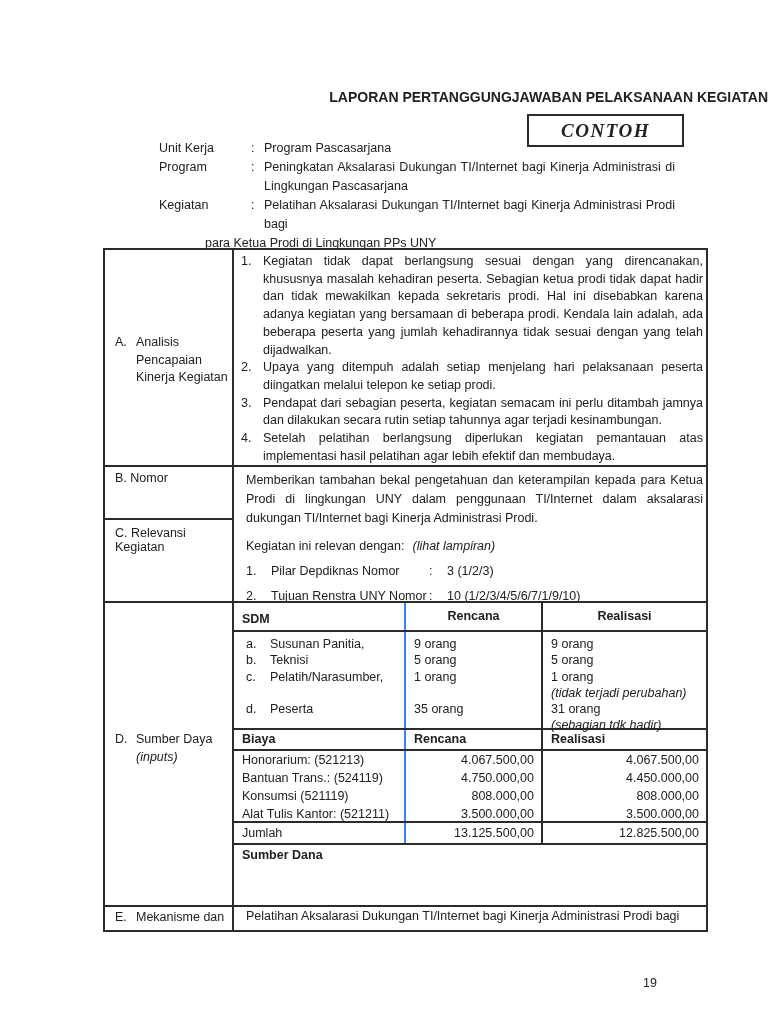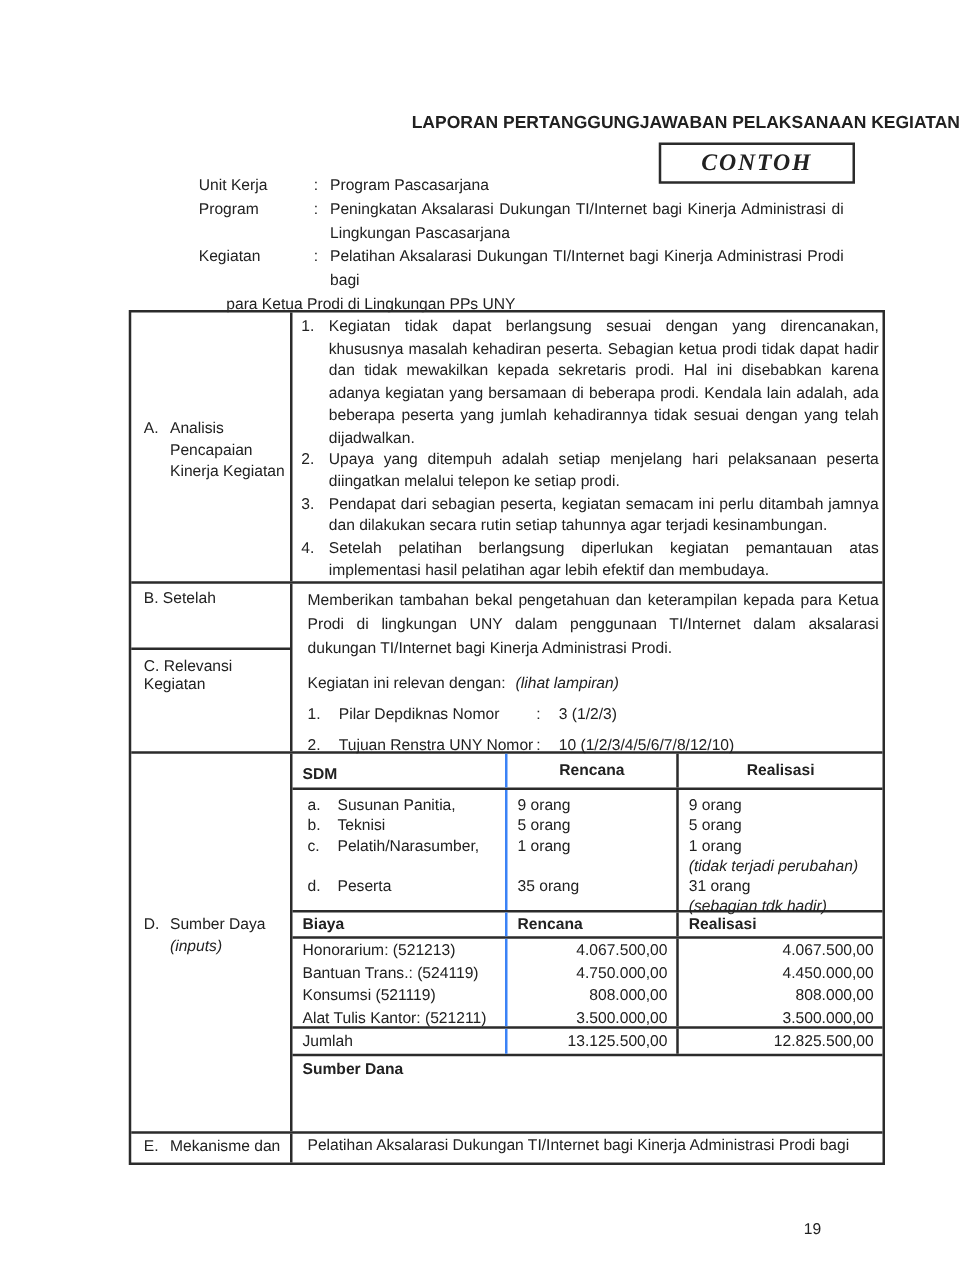--- a/index.html
+++ b/index.html
@@ -21,21 +21,21 @@
     border:2px solid #2b2b2b;
     display:flex; align-items:center; justify-content:center;
     font-family:"Liberation Serif","DejaVu Serif",serif;
     font-weight:700; font-style:italic; font-size:19px; letter-spacing:1.5px;
   }
   .meta { position:absolute; left:113px; top:139px; width:562px; font-size:12.5px; line-height:19px; }
   .meta-row { display:flex; align-items:flex-start; }
   .m-label { width:92px; flex:none;margin-left:46px; }
   .m-colon { width:13px; flex:none; }
   .m-value { flex:1; text-align:justify; }
-  .m-line2 { margin-left:68px; }
+  .m-line2 { margin-left:92px; }
 
   
   .doc-table {
     position:absolute; left:103px; top:248px; width:605px; height:684px;
     border:2px solid #2b2b2b; font-size:12.5px;
   }
   .trow { display:flex; }
   .row-a  { height:217px; border-bottom:2px solid #2b2b2b; }
   .row-bc { height:136px; border-bottom:2px solid #2b2b2b; }
   .row-d  { height:304px; border-bottom:2px solid #2b2b2b; }
@@ -166,39 +166,39 @@
       </div>
       <div class="a-item">
         <span class="a-num">4.</span>
         <span class="a-text">Setelah pelatihan berlangsung diperlukan kegiatan pemantauan atas implementasi hasil pelatihan agar lebih efektif dan membudaya.</span>
       </div>
     </div>
   </div>
 
   <div class="trow row-bc">
     <div class="lcell bc-left">
-      <div class="b-label">B. Setelah</div>
+      <div class="b-label">B. Nomor</div>
       <div class="c-label">C. Relevansi Kegiatan</div>
     </div>
     <div class="rcell">
       <div class="b-text">Memberikan tambahan bekal pengetahuan dan keterampilan kepada para Ketua Prodi di lingkungan UNY dalam penggunaan TI/Internet dalam aksalarasi dukungan TI/Internet bagi Kinerja Administrasi Prodi.</div>
       <div class="c-intro">
         <span>Kegiatan ini relevan dengan:</span><span class="c-note">(lihat lampiran)</span>
       </div>
       <div class="c-item">
         <span class="c-num">1.</span>
         <span class="c-item-label">Pilar Depdiknas Nomor</span>
         <span class="c-colon">:</span>
         <span>3  (1/2/3)</span>
       </div>
       <div class="c-item">
         <span class="c-num">2.</span>
         <span class="c-item-label">Tujuan Renstra UNY Nomor</span>
         <span class="c-colon">:</span>
-        <span>10 (1/2/3/4/5/6/7/8/12/10)</span>
+        <span>10 (1/2/3/4/5/6/7/1/9/10)</span>
       </div>
     </div>
   </div>
 
   <div class="trow row-d">
     <div class="lcell">
       <div class="label-flex">
         <span class="label-letter">D.</span>
         <span>Sumber Daya</span>
       </div>

